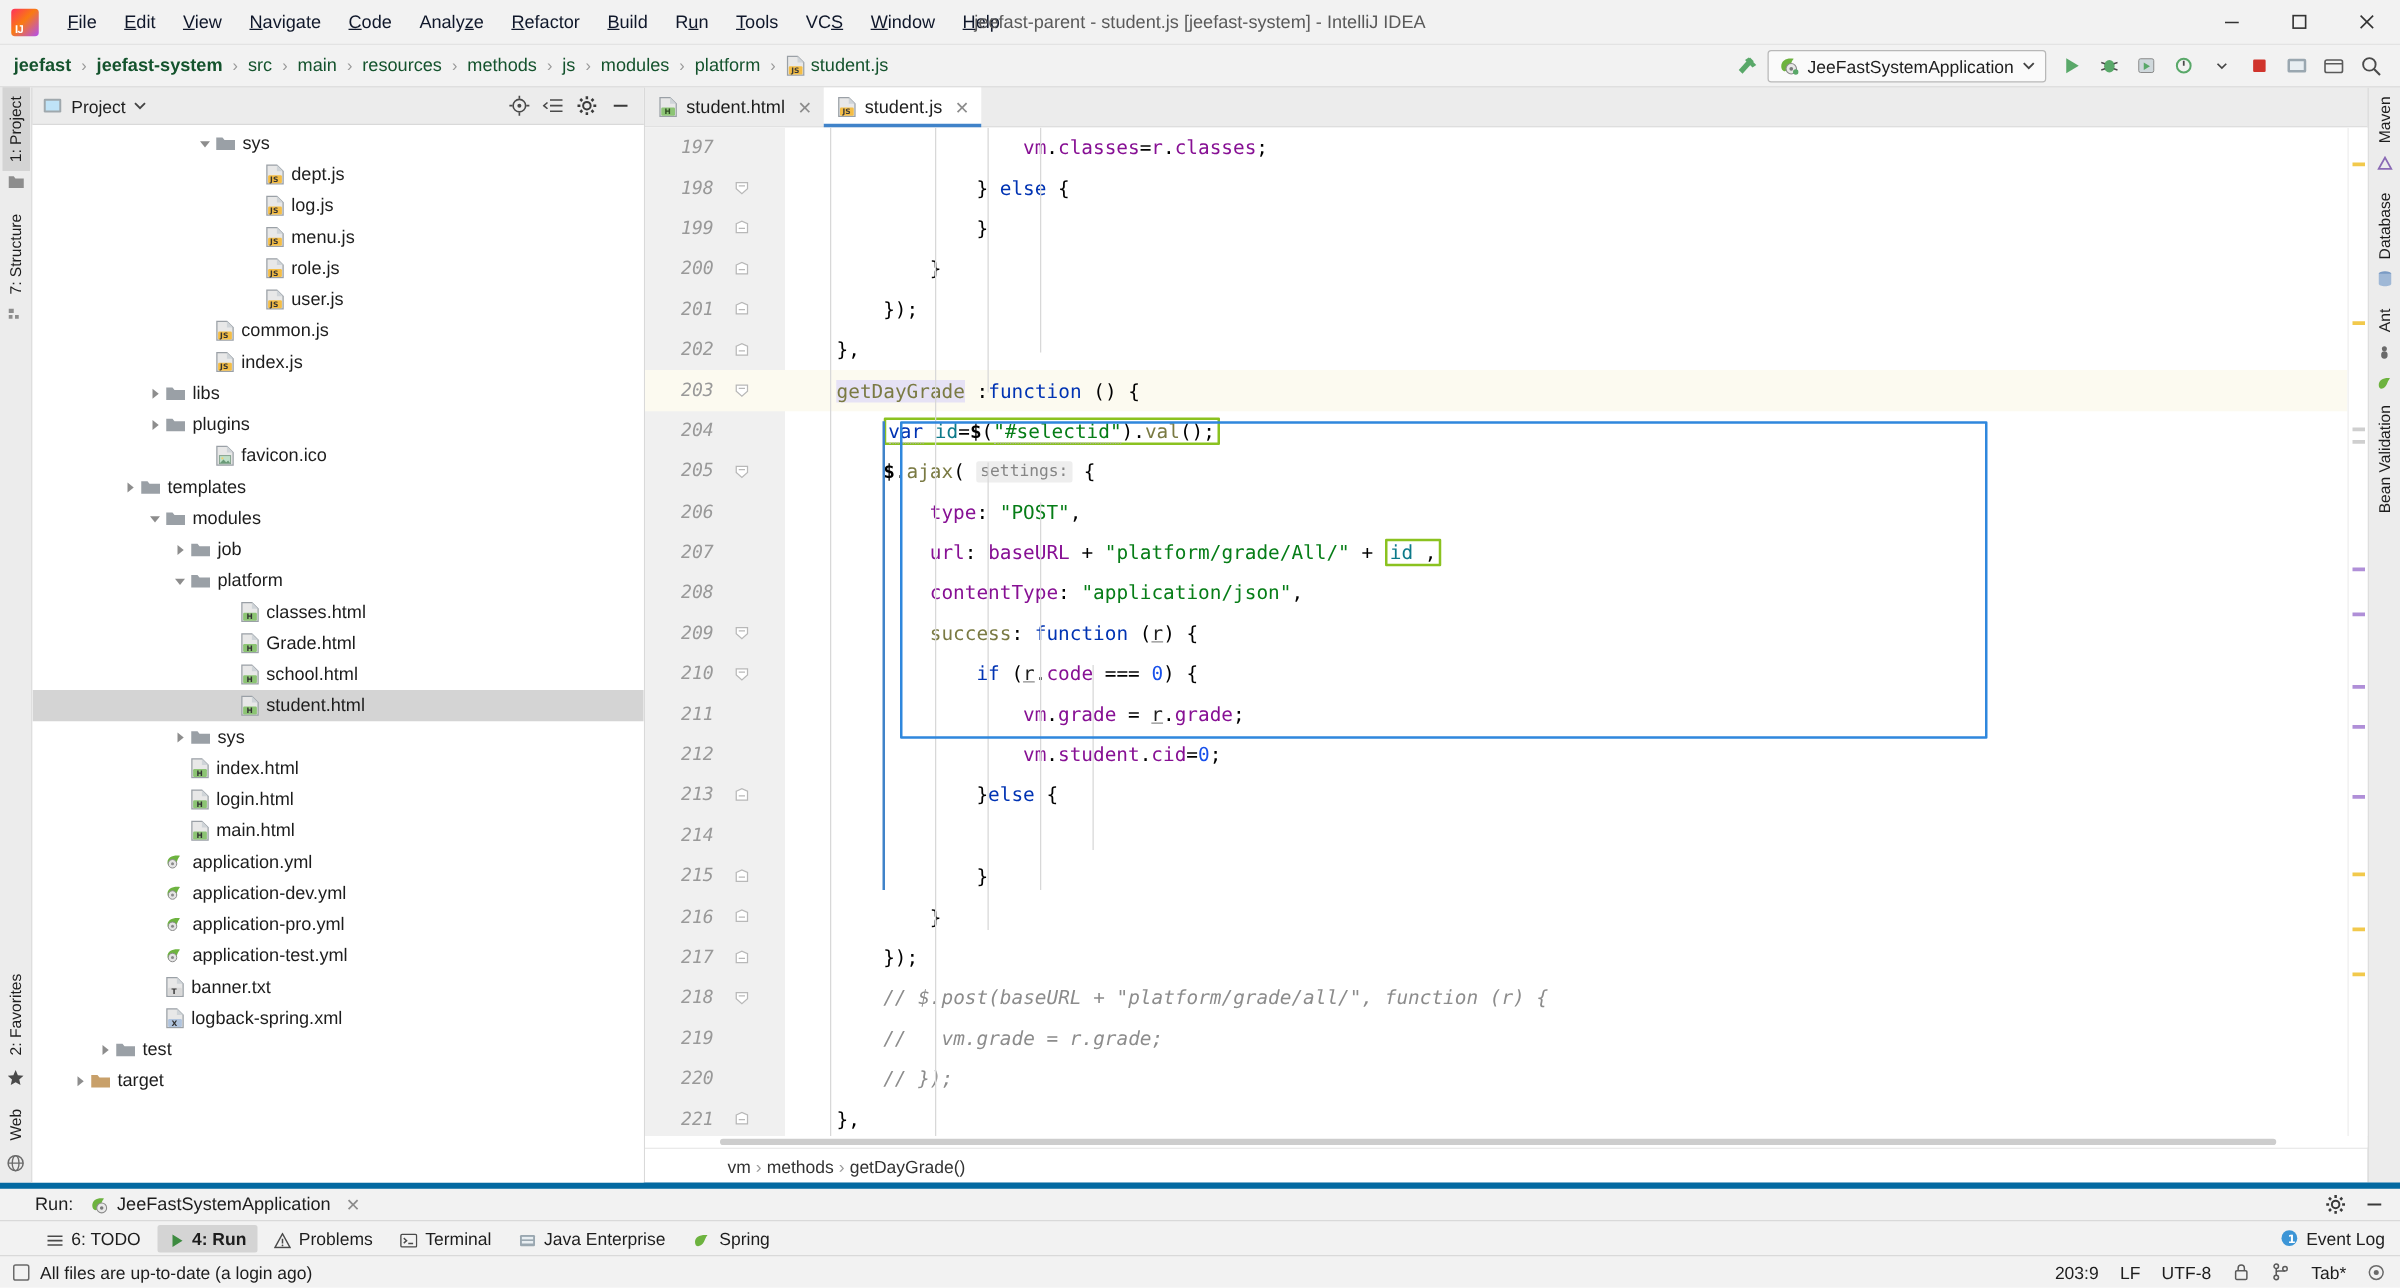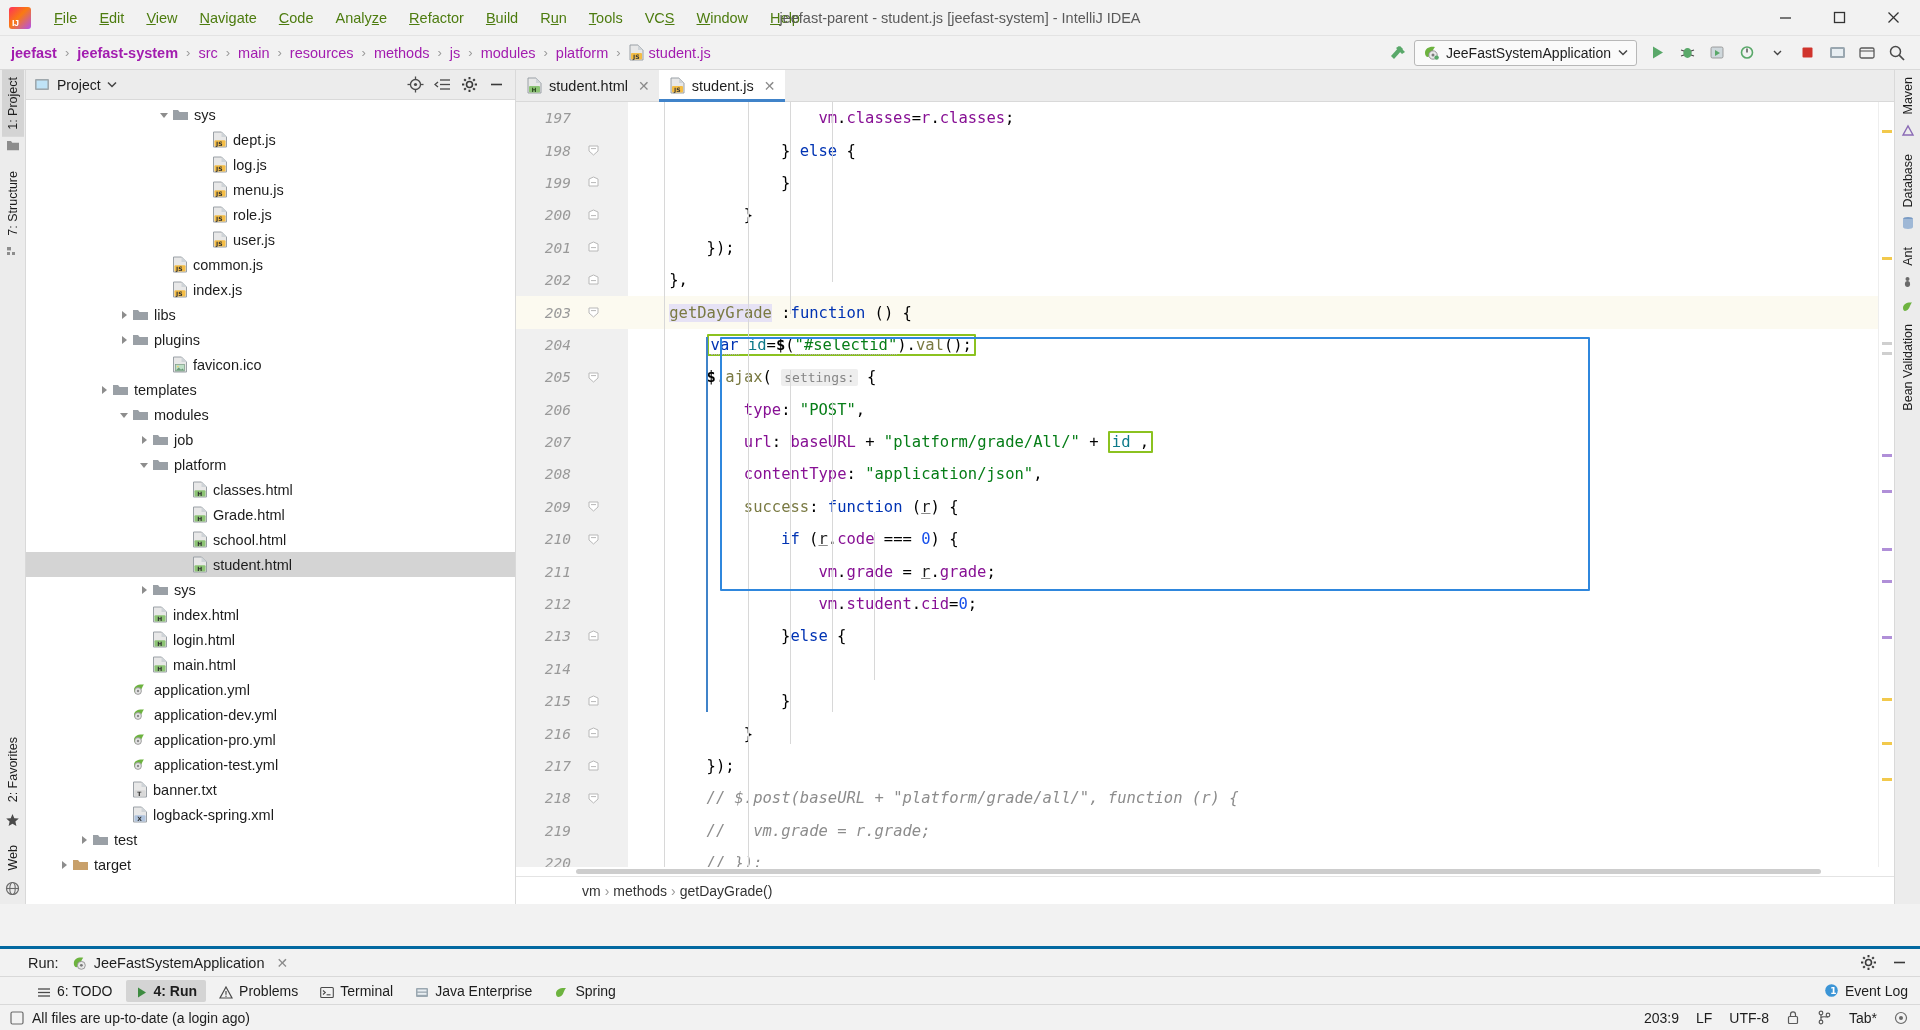--- a/index.html
+++ b/index.html
@@ -25,40 +25,40 @@
     width: 22px; height: 22px; margin-left: 9px; margin-right: 12px;
     border-radius: 3px; position: relative; overflow: hidden;
     background: linear-gradient(135deg, #fe315d 0%, #f97a12 45%, #b24fef 100%);
   }
   .ij-logo::after {
     content: "IJ"; position: absolute; left: 3px; bottom: 1px;
     font-size: 9px; font-weight: bold; color: #fff; letter-spacing: -0.5px;
   }
   .menubar { display: flex; align-items: center; gap: 0px; }
   .menuitem {
-    padding: 4px 11px; font-size: 14.5px; color: #4d7c0f; cursor: default;
+    padding: 4px 11px; font-size: 14.5px; color: #0f172a; cursor: default;
     white-space: nowrap;
   }
   .menuitem u { text-decoration: underline; }
   .window-title {
     position: absolute; left: 0; right: 0; text-align: center;
     font-size: 14.5px; color: #5a5a5a; pointer-events: none;
   }
   .wincontrols { margin-left: auto; display: flex; height: 36px; z-index: 5; }
   .wbtn { width: 54px; display: flex; align-items: center; justify-content: center; cursor: default; }
   .wbtn svg { stroke: #333; }
 
   
   .navbar {
     height: 34px; min-height: 34px;
     display: flex; align-items: center;
     background: #f2f2f2; border-bottom: 1px solid #d9d9d9;
     padding-left: 8px; position: relative;
   }
-  .crumb { display: flex; align-items: center; font-size: 14.5px; color: #a21caf; padding: 2px 3px; cursor: default; }
+  .crumb { display: flex; align-items: center; font-size: 14.5px; color: #14532d; padding: 2px 3px; cursor: default; }
   .crumb.bold { font-weight: bold; }
   .crumb-sep { color: #9a9a9a; padding: 0 5px; font-size: 13px; }
   .crumb .fileicon { margin-right: 5px; }
 
   .nav-right { margin-left: auto; display: flex; align-items: center; gap: 4px; padding-right: 10px; }
   .hammer { width: 26px; height: 26px; display: flex; align-items: center; justify-content: center; cursor: pointer; }
   .runcfg {
     display: flex; align-items: center; gap: 7px;
     height: 26px; padding: 0 8px 0 7px;
     border: 1px solid #b8b8b8; border-radius: 3px; background: #fafafa;
@@ -171,23 +171,22 @@
   .editor-breadcrumb .bsep { color: #9a9a9a; }
   .editor-breadcrumb span { cursor: default; }
 
   
   .hscroll { height: 9px; background: #fff; position: relative; }
   .hscroll .thumb { position: absolute; left: 60px; top: 2px; height: 5px; background: #cdcdcd; border-radius: 3px; }
 
   
   .runpanel {
     height: 30px; min-height: 30px; display: flex; align-items: center;
-    background: #f2f2f2; border-top: 3px solid #0369a1; padding-left: 28px;
+    background: #f2f2f2; border-top: 5px solid #0369a1; padding-left: 28px;
     font-size: 14.5px;
-    margin-top: 42px;
   }
   .runpanel .run-label { margin-right: 12px; }
   .run-chip { display: flex; align-items: center; gap: 7px; }
   .runpanel-right { margin-left: auto; display: flex; align-items: center; gap: 14px; padding-right: 12px; }
 
   
   .bottombar {
     height: 28px; min-height: 28px; display: flex; align-items: center;
     background: #f2f2f2; border-top: 1px solid #d9d9d9; padding-left: 28px; gap: 4px;
   }

